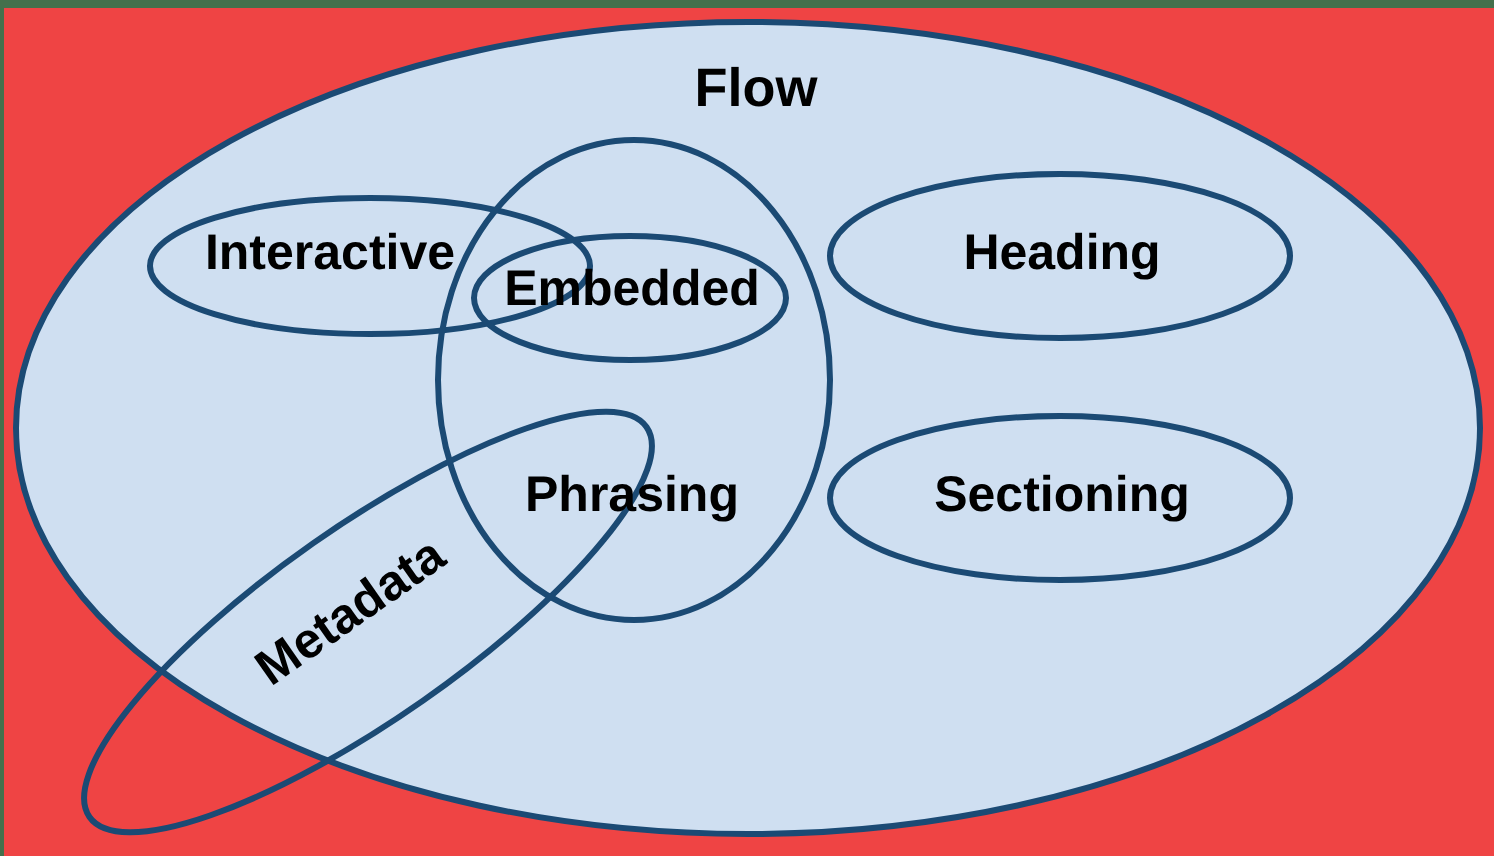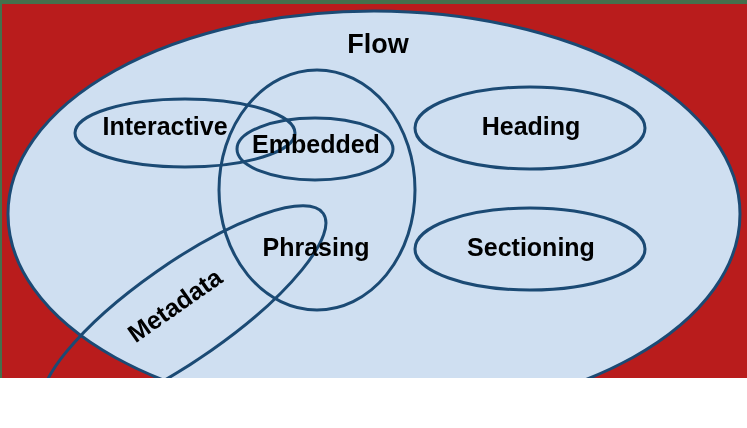--- a/index.html
+++ b/index.html
@@ -3,23 +3,23 @@
 <meta charset="utf-8">
 <style>
   html, body {
     margin: 0;
     padding: 0;
     background: #ffffff;
   }
   #page {
     position: relative;
     width: 747px;
-    height: 378px;
+    height: 428px;
     overflow: hidden;
-    background: #b91c1c;
+    background: #ef4444;
     box-sizing: border-box;
     border-top: 4px solid #44704c;
     border-left: 2px solid #44704c;
     font-family: "Liberation Sans", sans-serif;
   }
   #venn {
     position: absolute;
     top: -4px;
     left: -2px;
     width: 747px;

